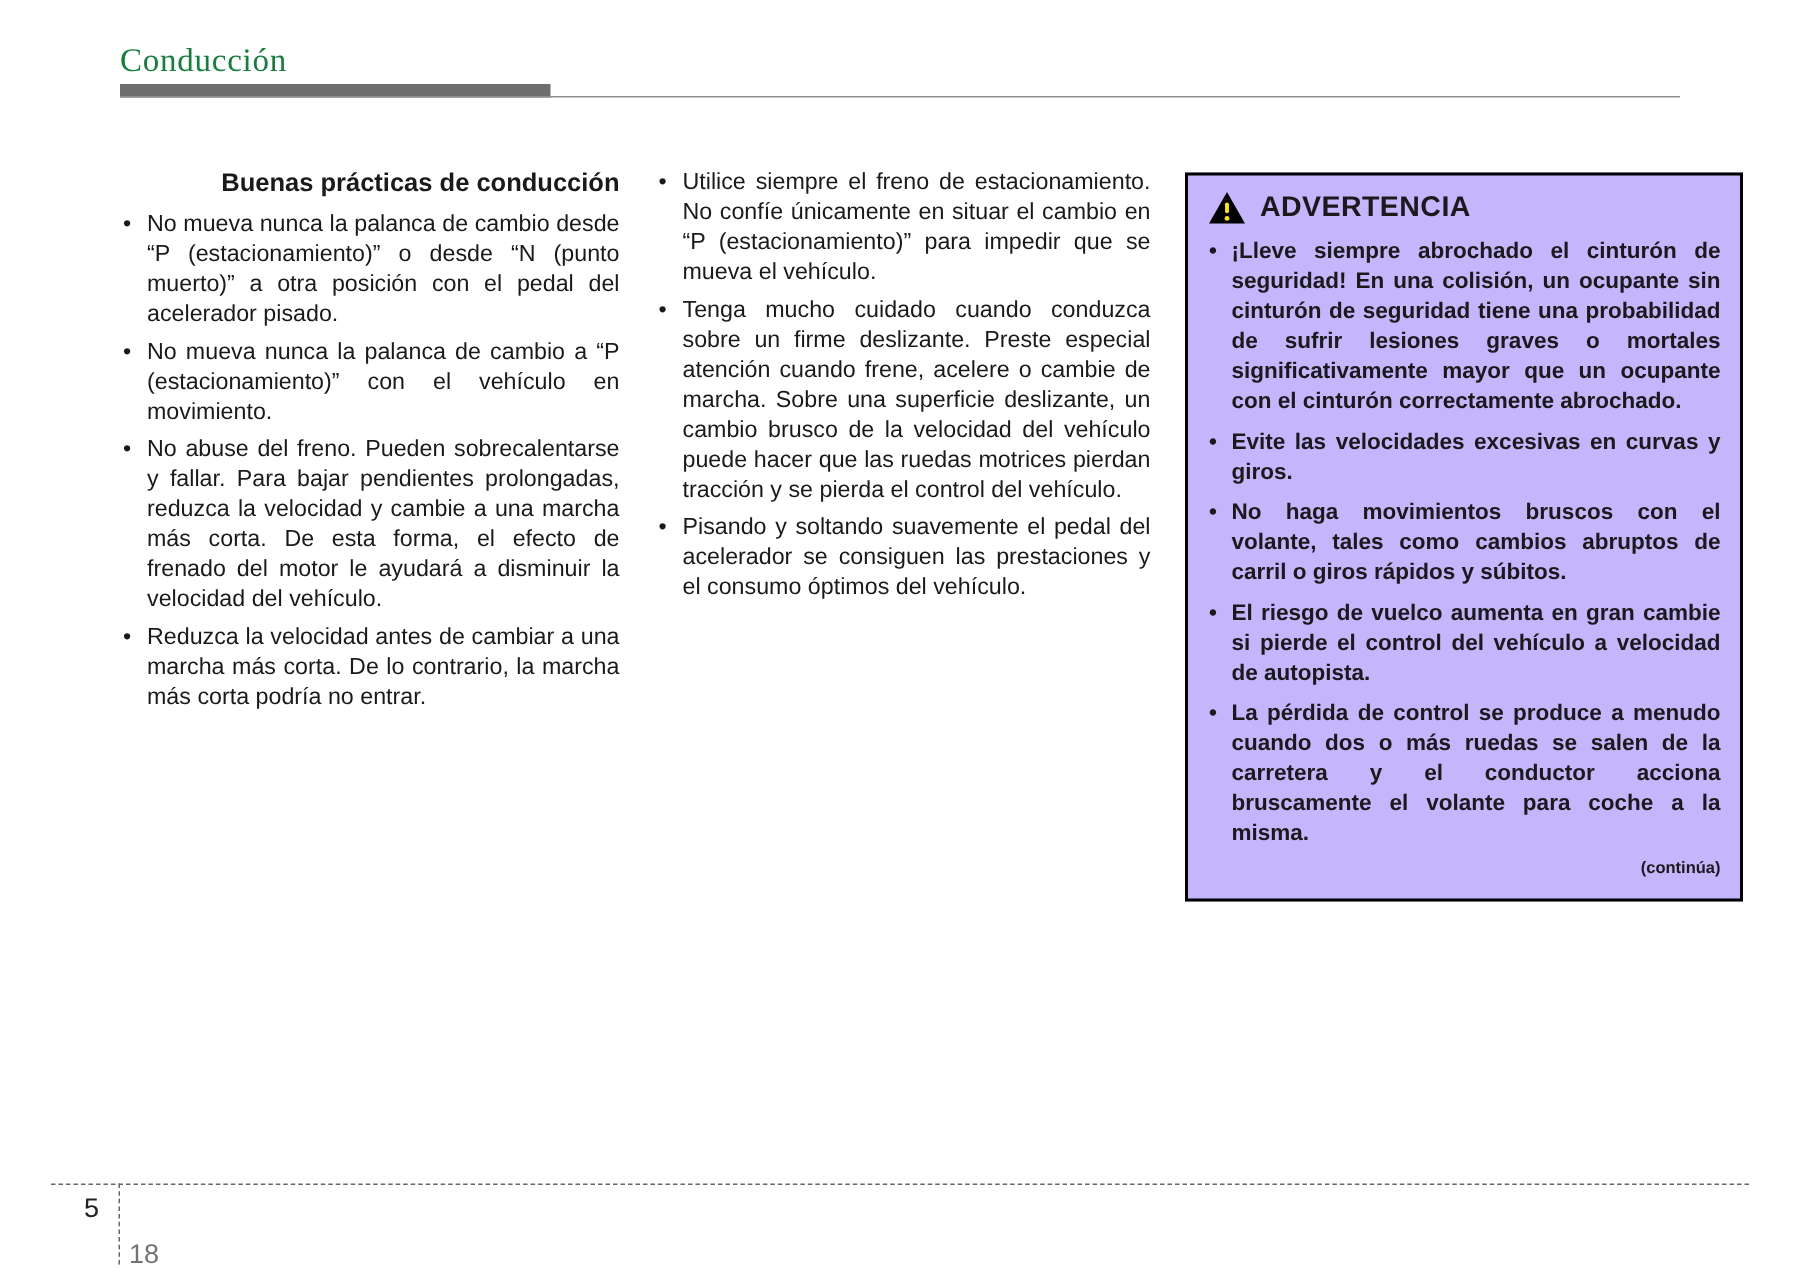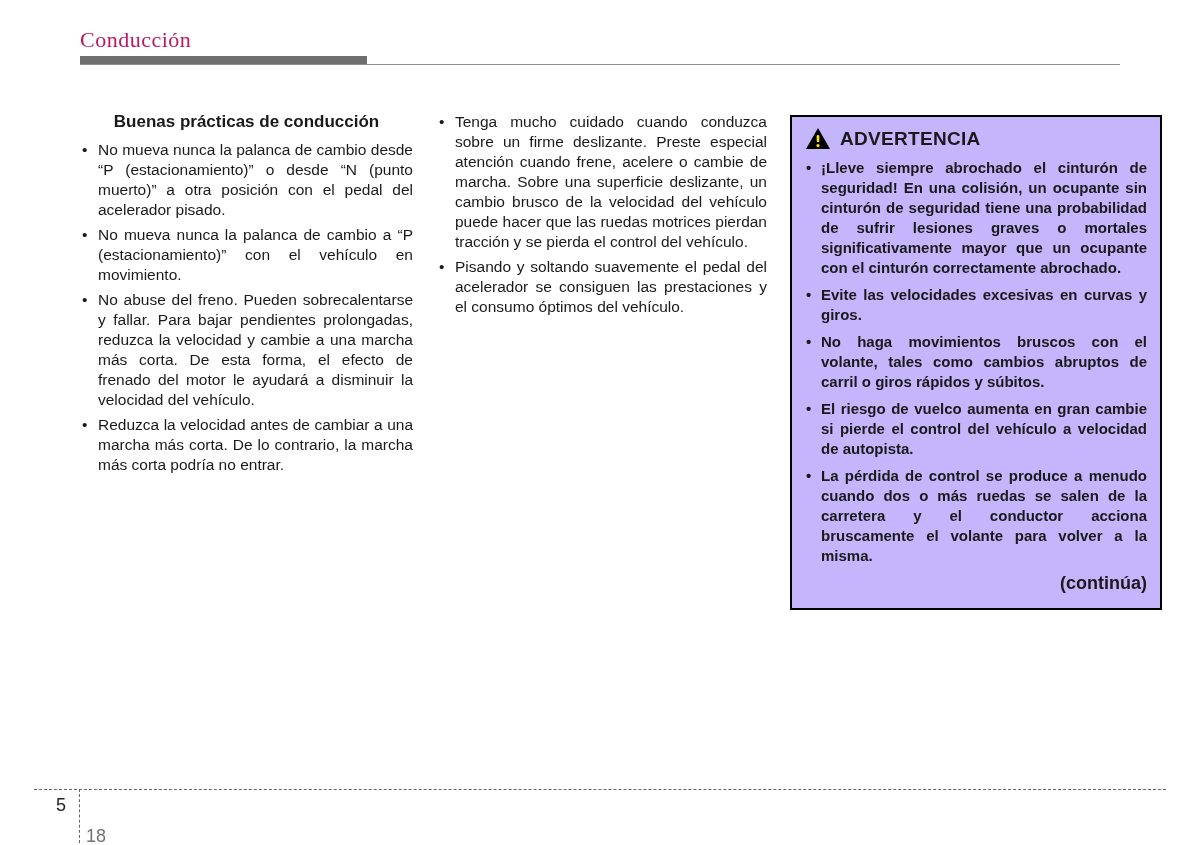--- a/index.html
+++ b/index.html
@@ -5,52 +5,52 @@
   * { margin:0; padding:0; box-sizing:border-box; }
   body { background:#ffffff; font-family:"Liberation Sans", sans-serif; }
   .page {
     position:relative; width:1200px; height:845px; background:#ffffff;
     overflow:hidden; color:#1a1a1a;
   }
 
   
   .doc-title {
     position:absolute; left:80px; top:27px;
-    font-family:"Liberation Serif", serif; font-size:22px; color:#be185d;
+    font-family:"Liberation Serif", serif; font-size:22px; color:#15803d;
     letter-spacing:0.5px;
   }
   .header-rule { position:absolute; left:80px; top:56px; width:1040px; height:9px; }
   .header-rule .thick { position:absolute; left:0; top:0; width:287px; height:9px; background:#6e6e6e; }
   .header-rule .thin  { position:absolute; left:0; right:0; bottom:0; height:1px; background:#8f8f8f; }
 
   
   .col { position:absolute; font-size:15.5px; line-height:20px; text-align:justify; }
   .col-left { left:80px;  top:112px; width:333px; }
   .col-mid  { left:437px; top:112px; width:330px; }
 
-  .col-heading { font-size:17px; font-weight:bold; margin-bottom:8px; text-align:center; }
+  .col-heading { font-size:17px; font-weight:bold; margin-bottom:8px; text-align:right; }
 
   ul.bullets { list-style:none; }
   ul.bullets li { position:relative; padding-left:18px; margin-bottom:5px; }
   ul.bullets li::before { content:"•"; position:absolute; left:2px; top:0; }
 
   
   .warning-box {
     position:absolute; left:790px; top:115px; width:372px;
     background:#c4b5fd; border:2px solid #000;
     padding:10px 13px 14px 13px;
   }
   .warning-header { display:flex; align-items:center; gap:9px; margin-bottom:8px; }
   .warning-header .w-title { font-size:19px; font-weight:bold; letter-spacing:0.3px; }
   .warning-icon svg { display:block; }
 
   .warning-box ul.bullets { font-size:15px; line-height:20px; font-weight:bold; text-align:justify; }
   .warning-box ul.bullets li { padding-left:16px; margin-bottom:7px; }
   .warning-box ul.bullets li::before { left:1px; }
-  .continua { font-size:18px; font-weight:bold; text-align:right; margin-top:4px; }
+  .continua { font-size:11px; font-weight:bold; text-align:right; margin-top:4px; }
 
   
   .crop-h { position:absolute; left:34px; right:34px; top:789px; border-top:1px dashed #666; }
   .crop-v { position:absolute; left:79px; top:789px; height:54px; border-left:1px dashed #666; }
   .folio-chapter { position:absolute; left:56px; top:795px; font-size:18px; color:#222; }
   .folio-page    { position:absolute; left:86px; top:826px; font-size:18px; color:#737373; }
 </style>
 </head>
 <body>
 
@@ -67,20 +67,21 @@
     <ul class="bullets">
       <li>No mueva nunca la palanca de cambio desde “P (estacionamiento)” o desde “N (punto muerto)” a otra posición con el pedal del acelerador pisado.</li>
       <li>No mueva nunca la palanca de cambio a “P (estacionamiento)” con el vehículo en movimiento.</li>
       <li>No abuse del freno. Pueden sobrecalentarse y fallar. Para bajar pendientes prolongadas, reduzca la velocidad y cambie a una marcha más corta. De esta forma, el efecto de frenado del motor le ayudará a disminuir la velocidad del vehículo.</li>
       <li>Reduzca la velocidad antes de cambiar a una marcha más corta. De lo contrario, la marcha más corta podría no entrar.</li>
     </ul>
   </div>
 
   <div class="col col-mid">
     <ul class="bullets">
+      <li>Utilice siempre el freno de estacionamiento. No confíe únicamente en situar el cambio en “P (estacionamiento)” para impedir que se mueva el vehículo.</li>
       <li>Tenga mucho cuidado cuando conduzca sobre un firme deslizante. Preste especial atención cuando frene, acelere o cambie de marcha. Sobre una superficie deslizante, un cambio brusco de la velocidad del vehículo puede hacer que las ruedas motrices pierdan tracción y se pierda el control del vehículo.</li>
       <li>Pisando y soltando suavemente el pedal del acelerador se consiguen las prestaciones y el consumo óptimos del vehículo.</li>
     </ul>
   </div>
 
   <div class="warning-box">
     <div class="warning-header">
       <span class="warning-icon">
         <svg width="26" height="23" viewBox="0 0 26 23" aria-hidden="true">
           <path d="M13 1 L25 22 H1 Z" fill="#000"></path>
@@ -88,21 +89,21 @@
           <circle cx="13" cy="18.6" r="1.6" fill="#FFE600"></circle>
         </svg>
       </span>
       <span class="w-title">ADVERTENCIA</span>
     </div>
     <ul class="bullets">
       <li>¡Lleve siempre abrochado el cinturón de seguridad! En una colisión, un ocupante sin cinturón de seguridad tiene una probabilidad de sufrir lesiones graves o mortales significativamente mayor que un ocupante con el cinturón correctamente abrochado.</li>
       <li>Evite las velocidades excesivas en curvas y giros.</li>
       <li>No haga movimientos bruscos con el volante, tales como cambios abruptos de carril o giros rápidos y súbitos.</li>
       <li>El riesgo de vuelco aumenta en gran cambie si pierde el control del vehículo a velocidad de autopista.</li>
-      <li>La pérdida de control se produce a menudo cuando dos o más ruedas se salen de la carretera y el conductor acciona bruscamente el volante para volver a la misma.</li>
+      <li>La pérdida de control se produce a menudo cuando dos o más ruedas se salen de la carretera y el conductor acciona bruscamente el volante para coche a la misma.</li>
     </ul>
     <div class="continua">(continúa)</div>
   </div>
 
   <div class="crop-h"></div>
   <div class="crop-v"></div>
   <div class="folio-chapter">5</div>
   <div class="folio-page">18</div>
 
 </div>

